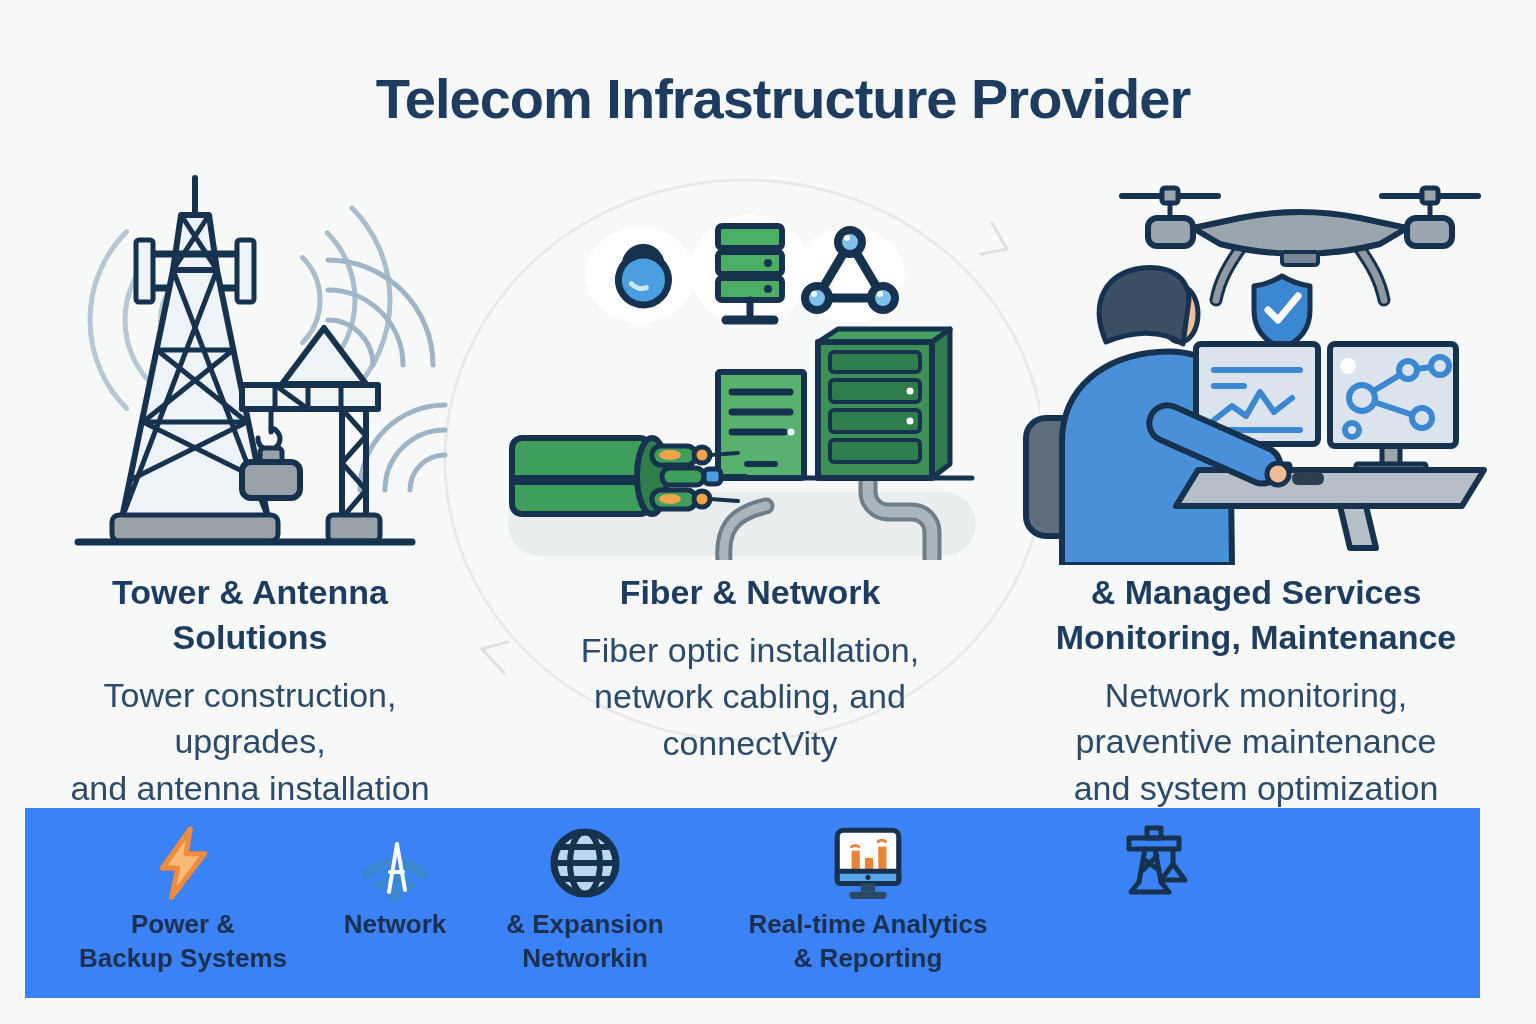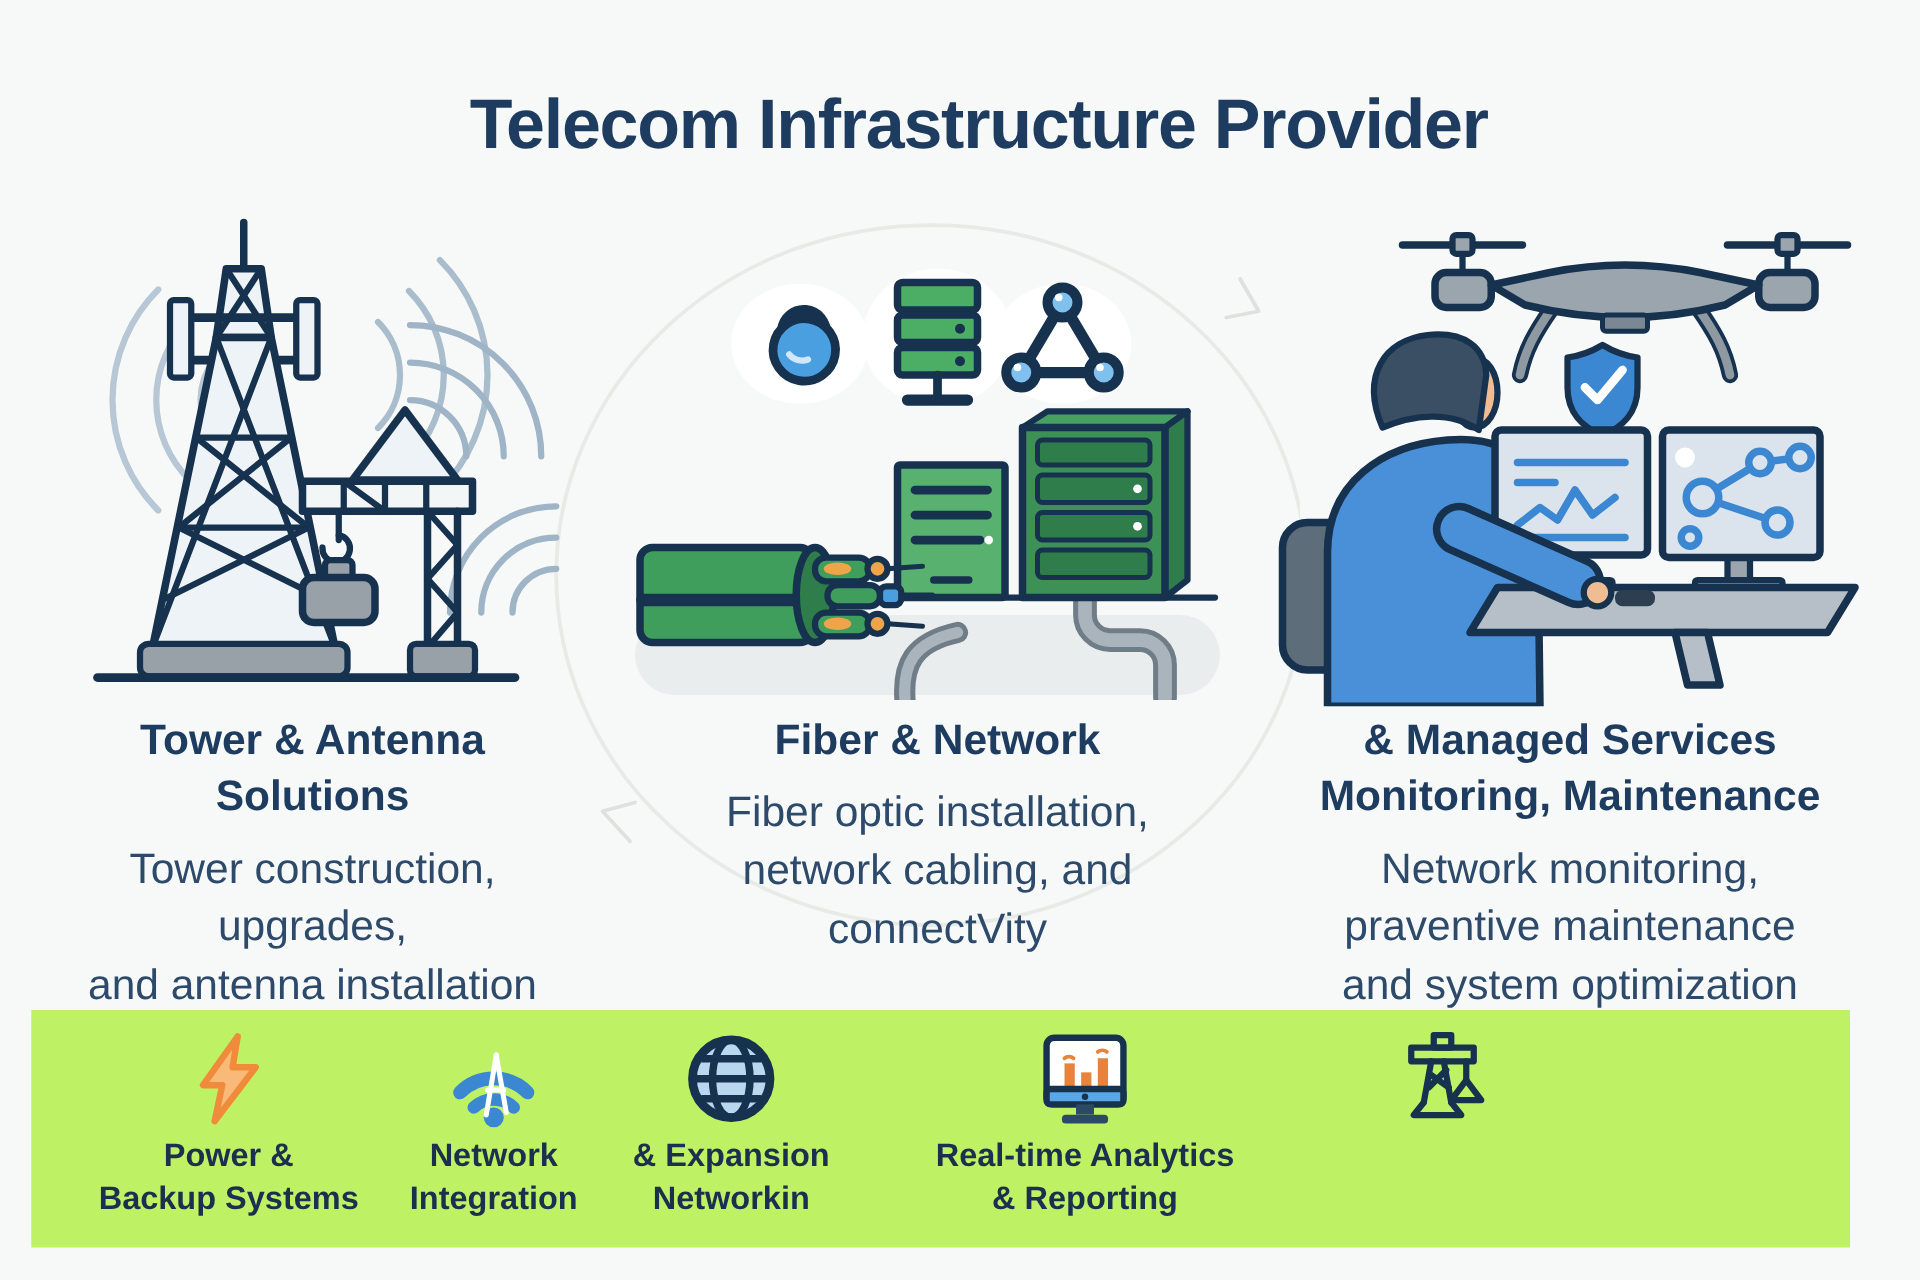--- a/index.html
+++ b/index.html
@@ -21,21 +21,21 @@
   .section-text{position:absolute;z-index:2;text-align:center;}
   #text-tower{left:30px;top:570px;width:440px;}
   #text-fiber{left:518px;top:570px;width:464px;}
   #text-monitoring{left:1000px;top:570px;width:512px;}
   .section-heading{font-size:34px;font-weight:700;line-height:1.32;color:#1d3c5f;}
   .section-heading span{display:block;}
   .section-desc{margin-top:12px;font-size:34px;font-weight:400;line-height:1.37;color:#2d4a6a;}
   .section-desc span{display:block;}
   .footer-card{
     position:absolute;left:25px;top:808px;width:1455px;height:190px;
-    background:#bef264;z-index:2;
+    background:#3b82f6;z-index:2;
   }
   .footer-item{position:absolute;top:14px;width:300px;text-align:center;}
   .footer-icon{height:80px;display:flex;align-items:flex-end;justify-content:center;}
   .footer-label{margin-top:6px;font-size:26px;font-weight:600;line-height:1.3;color:#1b2f4e;}
   .footer-label span{display:block;}
   #fi-0{left:8px;}  #fi-1{left:220px;}  #fi-2{left:410px;}
   #fi-3{left:693px;} #fi-4{left:980px;}
 </style>
 </head>
 <body>
@@ -314,21 +314,20 @@
         <circle cx="35" cy="62" r="8" fill="#3c87d2"></circle>
         <g stroke="#ffffff" stroke-width="4" fill="none" stroke-linecap="round">
           <path d="M 37,12 L 29,60"></path>
           <path d="M 37,12 L 45,58"></path>
           <path d="M 30,40 L 43,40"></path>
         </g>
       </svg>
     </div>
     <div class="footer-label">
       <span>Network</span>
-      <span>Integration</span>
     </div>
   </div>
 
   <div class="footer-item" id="fi-2">
     <div class="footer-icon">
       <svg width="74" height="78" viewBox="0 0 74 78">
         <circle cx="37" cy="39" r="31" fill="#b9d7ee" stroke="#16324f" stroke-width="7"></circle>
         <ellipse cx="37" cy="39" rx="15" ry="31" fill="none" stroke="#16324f" stroke-width="6"></ellipse>
         <line x1="7" y1="39" x2="67" y2="39" stroke="#16324f" stroke-width="6"></line>
         <path d="M 13,23 H 61" stroke="#16324f" stroke-width="6" fill="none"></path>

